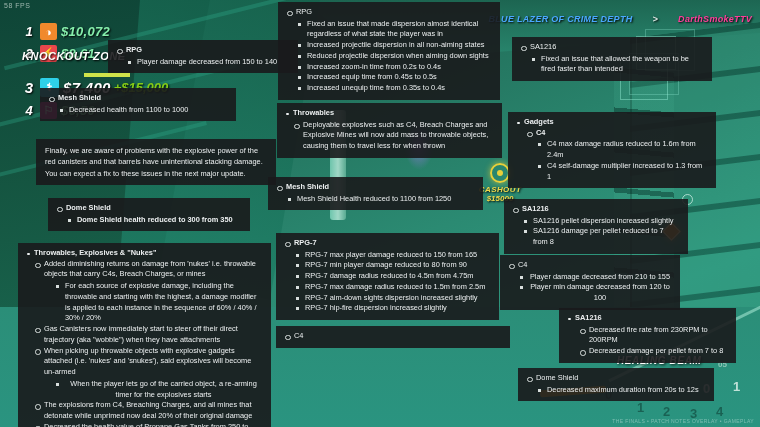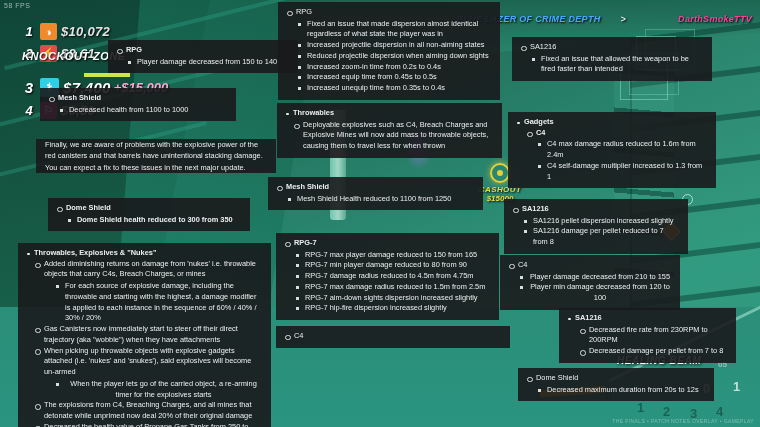--- a/index.html
+++ b/index.html
@@ -105,49 +105,49 @@
   .lb-rank{
     width:14px; text-align:center; color:#fff; font-style:italic;
     font-weight:bold; font-size:13px; text-shadow:1px 1px 2px #000;
   }
   .lb-icon{
     width:17px; height:17px; margin:0 4px; border-radius:2px;
     display:flex; align-items:center; justify-content:center;
     color:#fff; font-size:11px; font-weight:bold;
   }
   .lb-amt{
-    color:#e5e5e5; font-style:italic; font-weight:bold; font-size:13px;
+    color:#86efac; font-style:italic; font-weight:bold; font-size:13px;
     text-shadow:1px 1px 2px #000; letter-spacing:.3px;
   }
   .lb-row.highlight{ height:22px; }
   .lb-row.highlight .lb-rank,
   .lb-row.highlight .lb-amt{ font-size:15px; color:#fff; }
   .lb-bonus{
-    color:#f9a8d4; font-style:italic; font-weight:bold; font-size:13px;
+    color:#84cc16; font-style:italic; font-weight:bold; font-size:13px;
     margin-left:3px; text-shadow:1px 1px 2px #000;
   }
   .lb-bar{
     position:absolute; left:84px; top:73px; width:46px; height:4px;
     background:#cfe34a;
   }
   .knockout{
     position:absolute; left:22px; top:50px;
     color:#fff; font-style:italic; font-weight:bold; font-size:11px;
     letter-spacing:.5px; text-shadow:1px 1px 2px #000;
     white-space:nowrap;
   }
 
   .killfeed{
     position:absolute; right:8px; top:14px;
     display:flex; align-items:center; gap:20px; font-size:9px;
     font-style:italic; font-weight:bold; letter-spacing:.3px;
     text-shadow:1px 1px 2px #000;
   }
   .kf-blue{ color:#49a8ff; }
-  .kf-pink{ color:#ff3d9a;margin-left:32px; }
+  .kf-pink{ color:#ff3d9a; }
   .kf-arrow{ color:#dfe9e5; font-size:9px; }
 
   .cashout{
     position:absolute; left:470px; top:163px;
     text-align:center; width:60px;
   }
   .cashout-ring{
     width:20px; height:20px; border-radius:50%;
     border:2px solid #e8cf3a; margin:0 auto 2px;
     box-shadow:0 0 6px rgba(232,207,58,.7);
@@ -186,21 +186,21 @@
 
   
   .panel{
     position:absolute;
     background:rgba(26,26,28,.90);
     color:#eceff0;
     padding:5px 9px 6px 7px;
     font-size:7.4px;
     line-height:1.45;
   }
-  .plain{ padding:0 9px; }
+  .plain{ padding:6px 9px; }
   .plain p{ margin:0; font-size:7.4px; line-height:1.55; }
 
   ul{ list-style:none; }
   li{ position:relative; }
 
   
   .lv1 > li{ padding-left:9px; font-weight:bold; }
   .lv1 > li:before{
     content:""; position:absolute; left:2px; top:4.5px;
     width:2.5px; height:2.5px; background:#eceff0; border-radius:50%;

